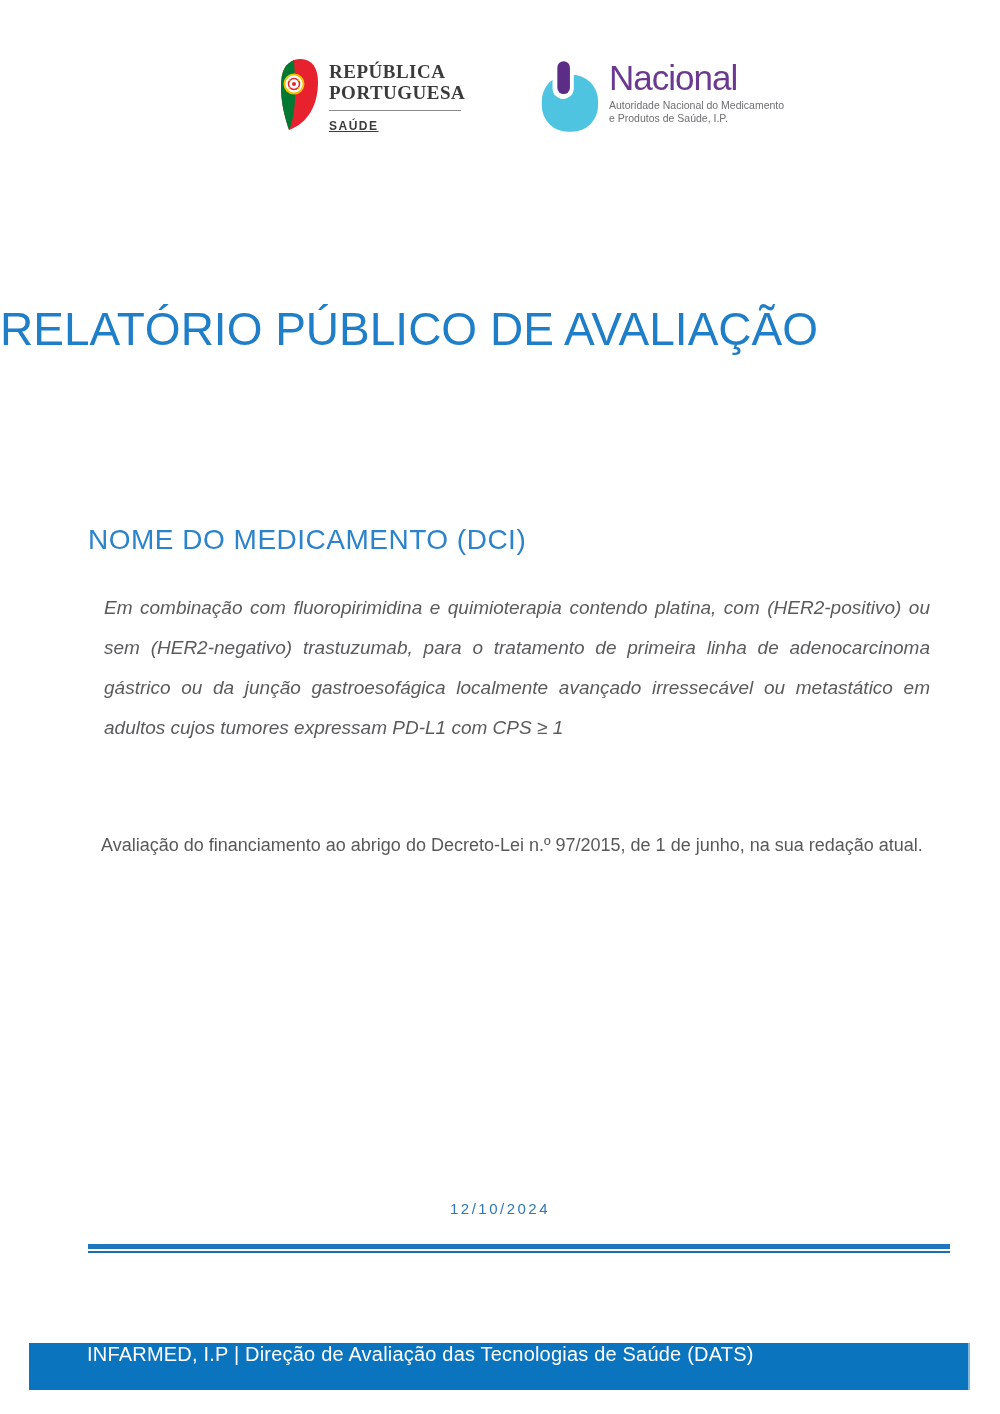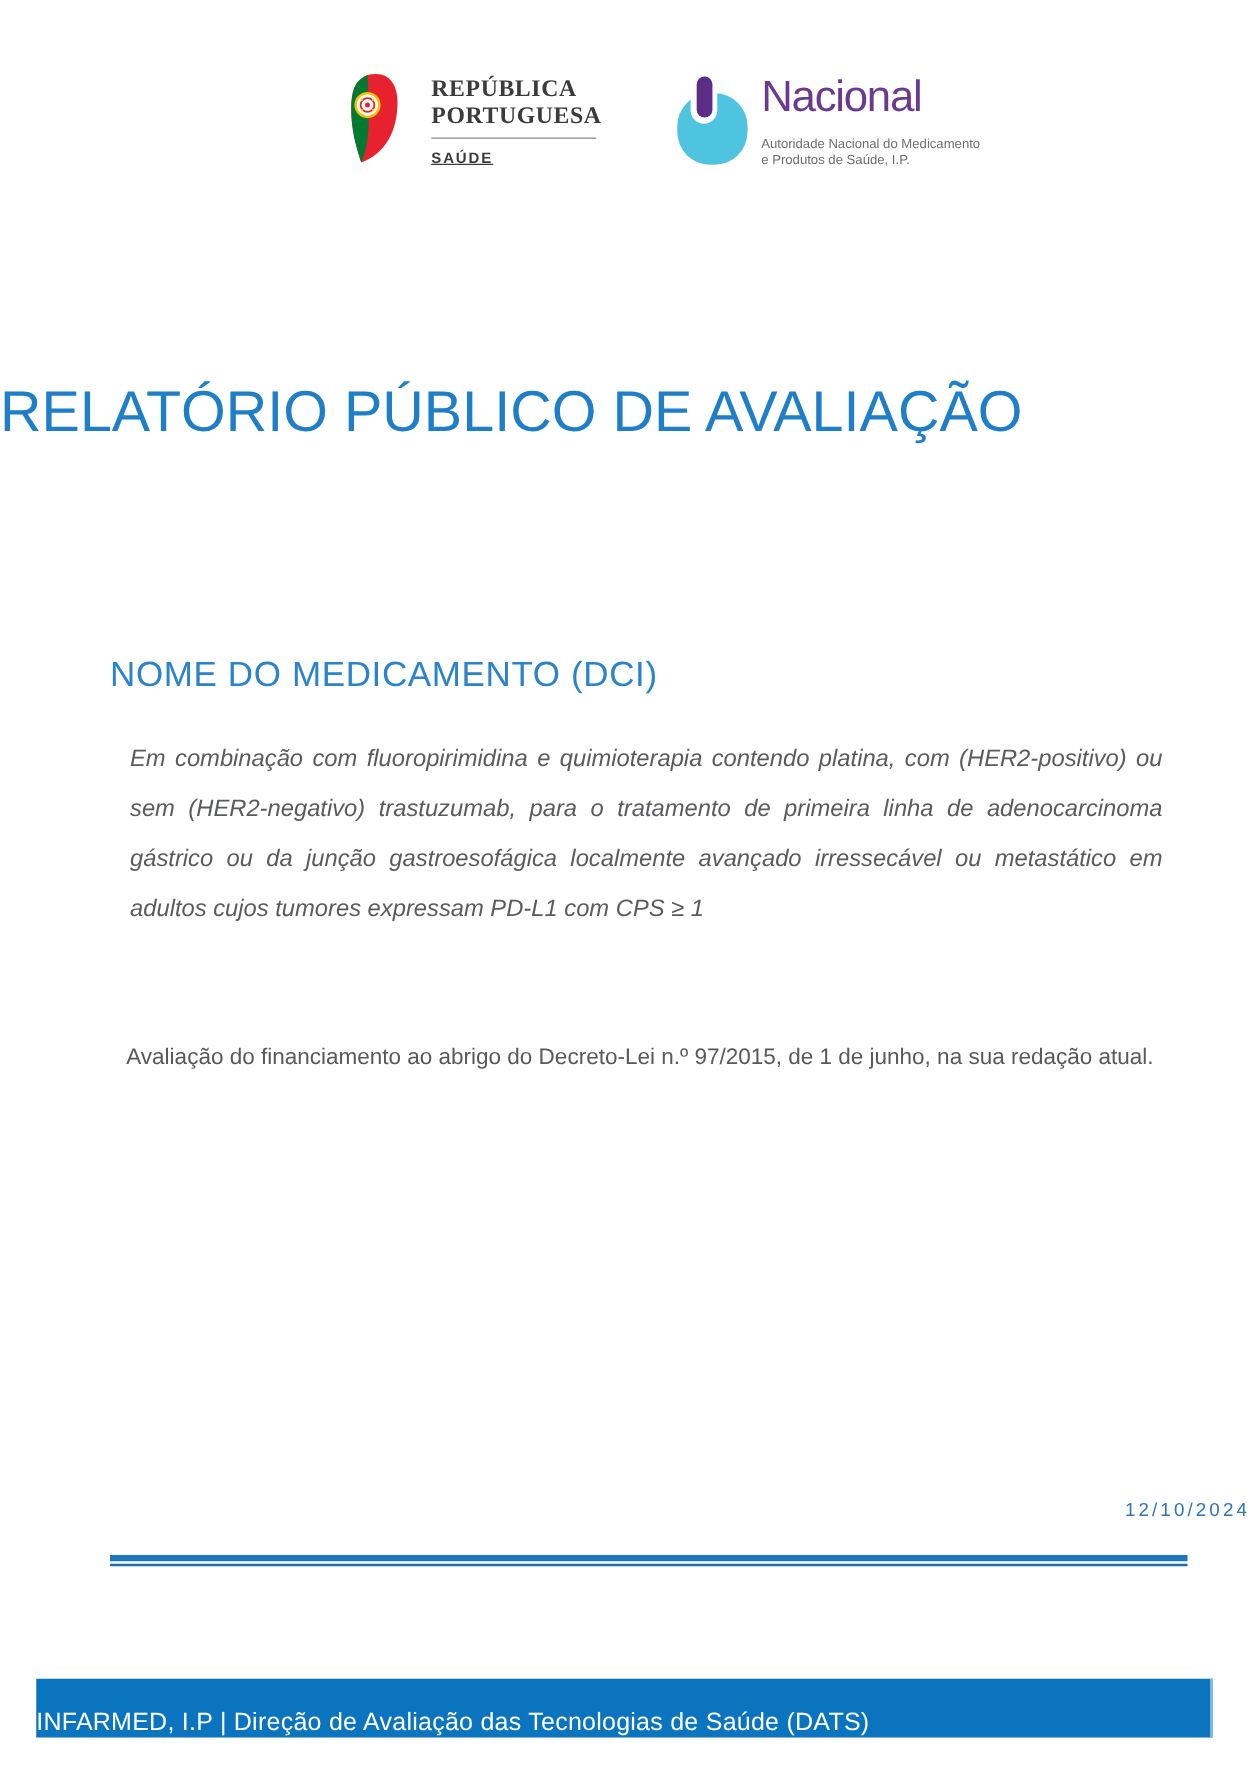--- a/index.html
+++ b/index.html
@@ -4,39 +4,39 @@
 <style>
   html,body{margin:0;padding:0;background:#ffffff;}
   .page{
     position:relative;
     width:1000px;height:1414px;
     background:#ffffff;
     font-family:"Liberation Sans", sans-serif;
     overflow:hidden;
   }
   
-  .gov-logo{position:absolute;left:278px;top:57px;display:flex;align-items:flex-end;gap:16px;}
+  .gov-logo{position:absolute;left:278px;top:57px;display:flex;align-items:flex-end;}
   .gov-emblem{width:42px;height:76px;}
   .gov-text{margin-left:9px;padding-top:4px;}
   .gov-line1,.gov-line2{
     font-family:"Liberation Serif", serif;
     font-weight:700;font-size:19px;line-height:21px;
     color:#3b3b3b;letter-spacing:.5px;
   }
   .gov-rule{width:132px;border-top:1.5px solid #8a8a8a;margin:7px 0 8px 0;}
   .gov-dept{font-size:12px;font-weight:700;color:#3b3b3b;letter-spacing:1.5px;text-decoration:underline;}
 
   .infarmed-logo{position:absolute;left:537px;top:58px;display:flex;align-items:flex-start;}
   .infarmed-icon{width:62px;height:76px;}
   .infarmed-text{margin-left:10px;margin-top:2px;}
   .infarmed-name{
     font-size:35px;line-height:36px;color:#6b3a90;
     letter-spacing:-1px;font-weight:400;
   }
-  .infarmed-sub{font-size:10.5px;line-height:13px;color:#6d6e71;margin-top:13px;}
+  .infarmed-sub{font-size:10.5px;line-height:13px;color:#6d6e71;margin-top:3px;}
 
   
   .main-title{
     position:absolute;top:302px;left:0;right:0;
     text-align:left;
     font-size:46px;font-weight:400;color:#1f7ec8;
     letter-spacing:0px;margin:0;
   }
 
   
@@ -52,37 +52,37 @@
     text-align:justify;margin:16px;
   }
   .evaluation{
     position:absolute;top:818px;left:88px;width:830px;
     font-size:18px;line-height:28px;color:#595959;margin:13px;
   }
 
   
   .report-date{
     position:absolute;top:1200px;left:0;right:0;
-    text-align:right;
+    text-align:center;
     font-size:15px;color:#2e77b8;letter-spacing:2.5px;
   }
   .double-rule{
     position:absolute;top:1244px;left:88px;width:862px;
     height:2px;
     border-top:5px solid #1e76be;
     border-bottom:2px solid #1c6cb0;
   }
 
   
   .footer-banner{
     position:absolute;left:29px;top:1343px;width:941px;height:47px;
     background:#0b74be;
     border-right:2px solid #7fb9e0;
-    display:flex;align-items:flex-end;
-    box-sizing:border-box;
+    display:flex;align-items:flex-start;
+    box-sizing:border-box;padding-left:58px;
   }
   .footer-text{color:#ffffff;font-size:20px;letter-spacing:.2px;}
 </style>
 </head>
 <body>
 
 <div class="page">
 
   <div class="gov-logo">
     <svg class="gov-emblem" viewBox="0 0 42 76" xmlns="http://www.w3.org/2000/svg">

